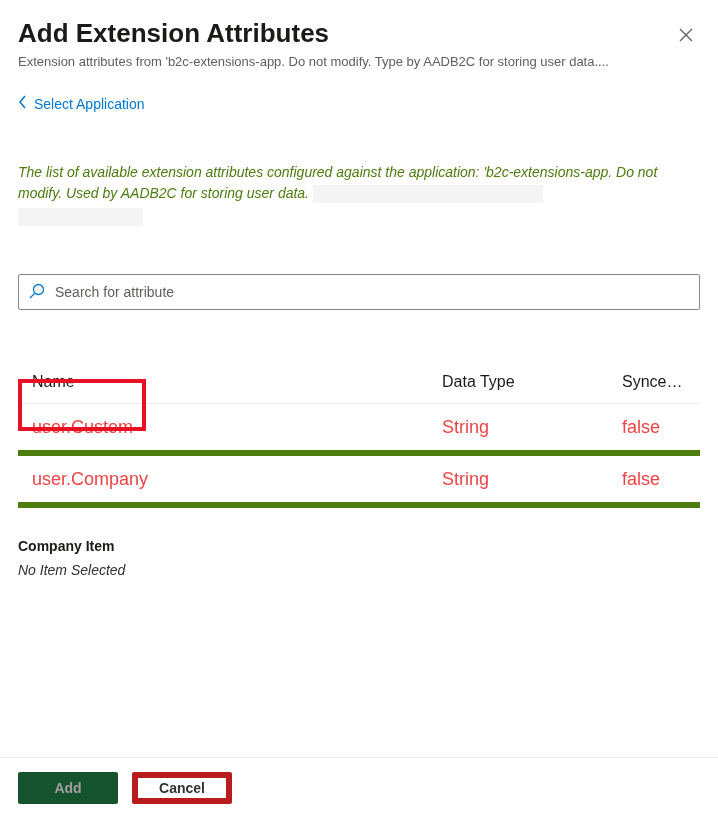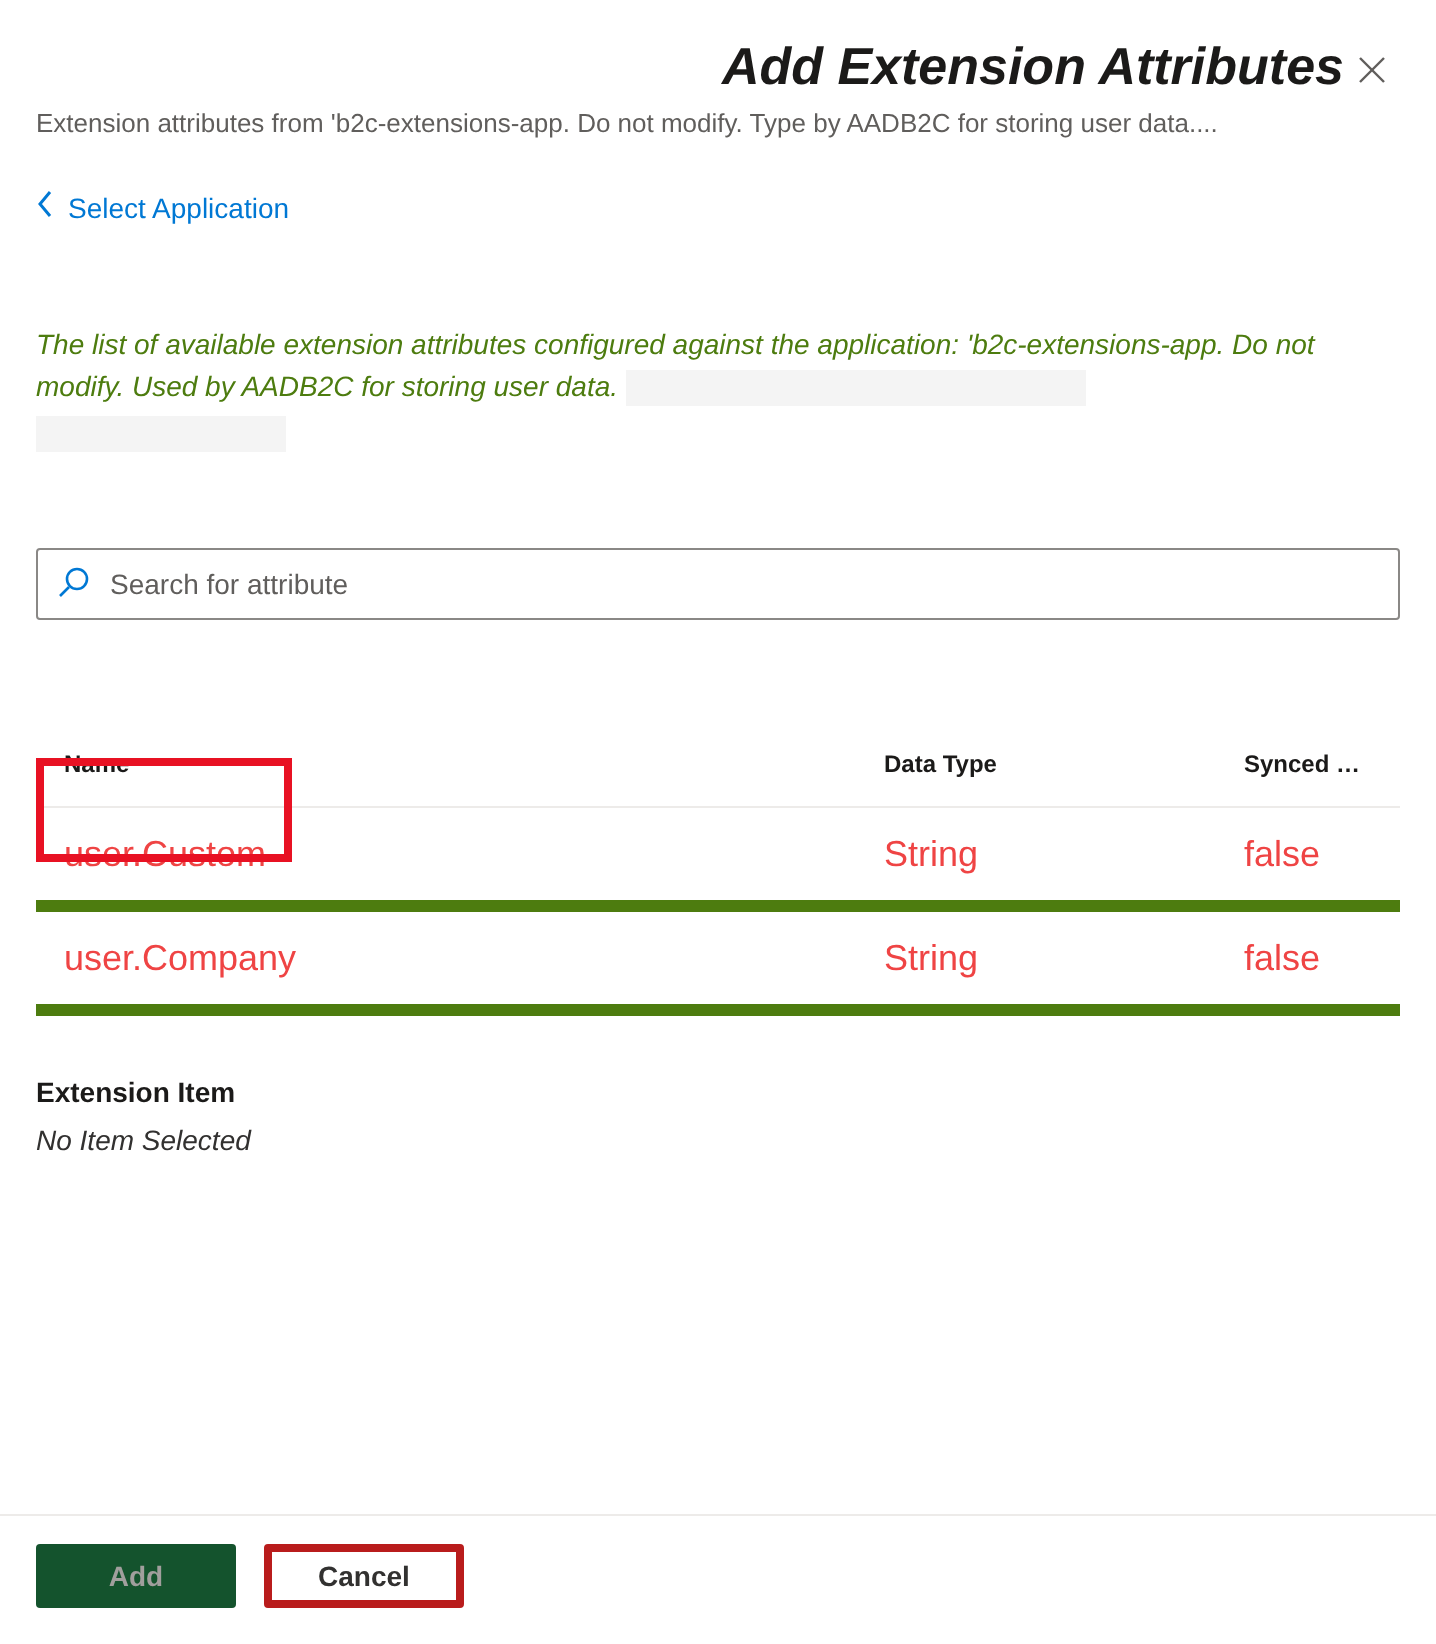--- a/index.html
+++ b/index.html
@@ -19,22 +19,21 @@
     }
     .panel {
       padding: 18px 18px 0 18px;
       height: 100%;
       display: flex;
       flex-direction: column;
     }
     .header-row {
       display: flex;
       align-items: flex-start;
-      justify-content: flex-end;
-      font-style: italic;
+      justify-content: space-between;
     }
     .page-title {
       font-size: 26px;
       font-weight: 600;
       color: #1b1a19;
       line-height: 1.2;
     }
     .close-btn {
       width: 28px;
       height: 28px;
@@ -108,22 +107,22 @@
     .table {
       margin-top: 50px;
     }
     .thead, .trow {
       display: grid;
       grid-template-columns: 410px 180px 1fr;
       align-items: center;
       padding: 0 14px;
     }
     .thead {
-      font-weight: 700;
-      font-size: 12px;
+      font-weight: 400;
+      font-size: 16px;
       color: #1b1a19;
       height: 44px;
       border-bottom: 1px solid #edebe9;
     }
     .thead .col {
       white-space: nowrap;
       overflow: hidden;
       text-overflow: ellipsis;
     }
     .trow {
@@ -180,21 +179,21 @@
     }
     .btn-primary-disabled {
       background: #14532d;
       color: #a19f9d;
       border: none;
       cursor: default;
     }
     .btn-secondary {
       background: #ffffff;
       color: #323130;
-      border: 4px solid #b91c1c;
+      border: 6px solid #b91c1c;
     }
   </style>
 </head>
 <body>
 
 <div class="panel">
   <div class="header-row">
     <h1 class="page-title">Add Extension Attributes</h1>
     <div class="close-btn">
       <span>
@@ -245,21 +244,21 @@
       <div>false</div>
     </div>
     <div class="trow">
       <div>user.Company</div>
       <div>String</div>
       <div>false</div>
     </div>
   </div>
 
   <div class="selected-section">
-    <div class="selected-heading">Extension Item</div>
+    <div class="selected-heading">Company Item</div>
     <div class="selected-value">No Item Selected</div>
   </div>
 
   <div class="footer">
     <div class="footer-divider"></div>
     <div class="footer-buttons">
       <button class="btn btn-primary-disabled">Add</button>
       <button class="btn btn-secondary">Cancel</button>
     </div>
   </div>

